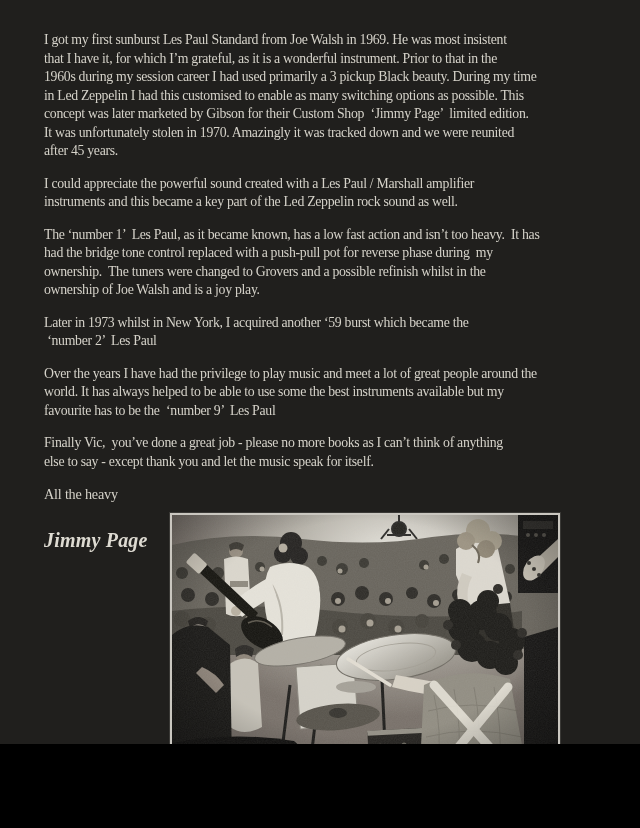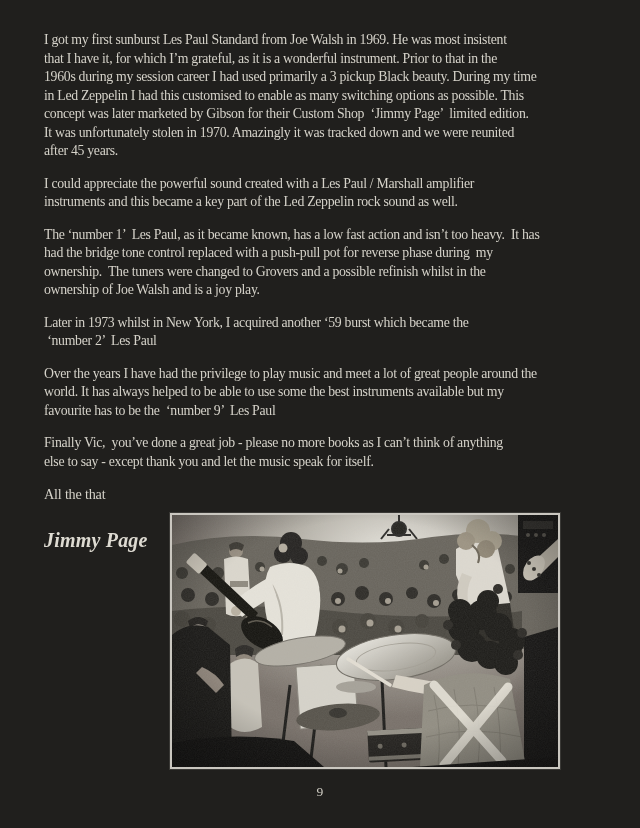--- a/index.html
+++ b/index.html
@@ -1,17 +1,17 @@
 <!DOCTYPE html>
 <html><head>
 <meta charset="utf-8">
 <style>
   html,body{margin:0;padding:0;background:#000;}
   .page{
-    position:relative;width:640px;height:828px;overflow:hidden;
+    position:relative;width:640px;height:744px;overflow:hidden;
     background:#201f1d;
     font-family:"Liberation Serif","DejaVu Serif",serif;
     color:#d5d2c9;
   }
   .text-col{position:absolute;left:44px;top:31px;width:580px;}
   .para{
     margin:0 0 14px 0;
     font-size:13.8px;line-height:18.5px;letter-spacing:-0.3px;
     white-space:pre-wrap;
   }
@@ -56,21 +56,21 @@
 had the bridge tone control replaced with a push-pull pot for reverse phase during  my
 ownership.  The tuners were changed to Grovers and a possible refinish whilst in the
 ownership of Joe Walsh and is a joy play.</p>
     <p class="para gap-sm">Later in 1973 whilst in New York, I acquired another ‘59 burst which became the
  ‘number 2’  Les Paul</p>
     <p class="para">Over the years I have had the privilege to play music and meet a lot of great people around the
 world. It has always helped to be able to use some the best instruments available but my
 favourite has to be the  ‘number 9’  Les Paul</p>
     <p class="para gap-top">Finally Vic,  you’ve done a great job - please no more books as I can’t think of anything
 else to say - except thank you and let the music speak for itself.</p>
-    <p class="closing">All the that</p>
+    <p class="closing">All the heavy</p>
     <p class="signature">Jimmy Page</p>
   </div>
 
   <figure class="photo-frame" aria-label="Black and white photo of a rock band playing live among a crowd: guitarist with dark curly hair at left, blonde singer at right, drummer with drum kit and cymbals in the foreground">
     <svg viewBox="0 0 386 252" preserveAspectRatio="none">
       <defs>
         <radialGradient id="glow" cx="0.58" cy="0.18" r="0.62">
           <stop offset="0" stop-color="#eeece5"></stop>
           <stop offset="0.45" stop-color="#b4b0a7"></stop>
           <stop offset="1" stop-color="#787069"></stop>

